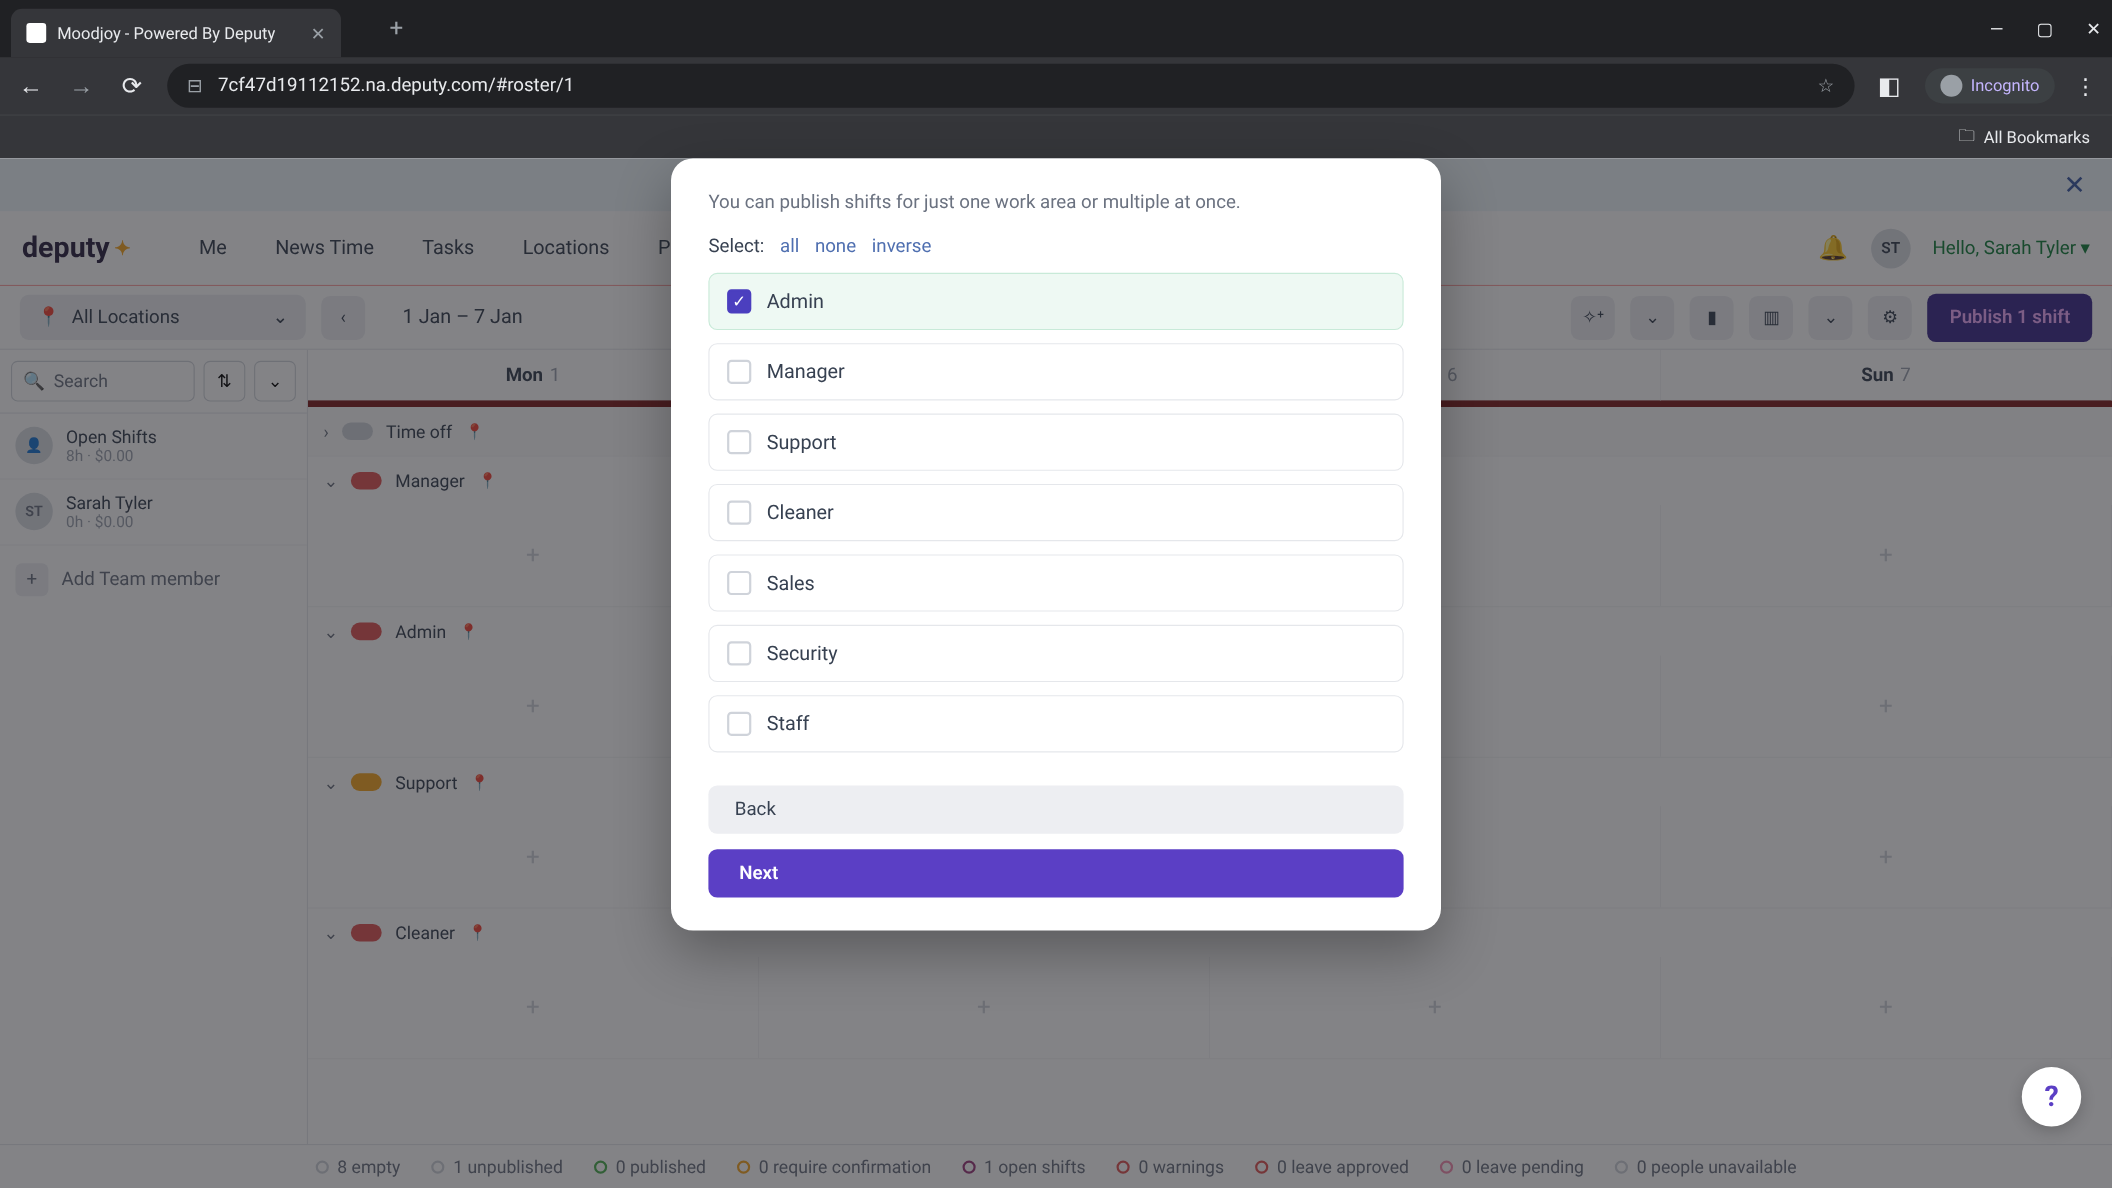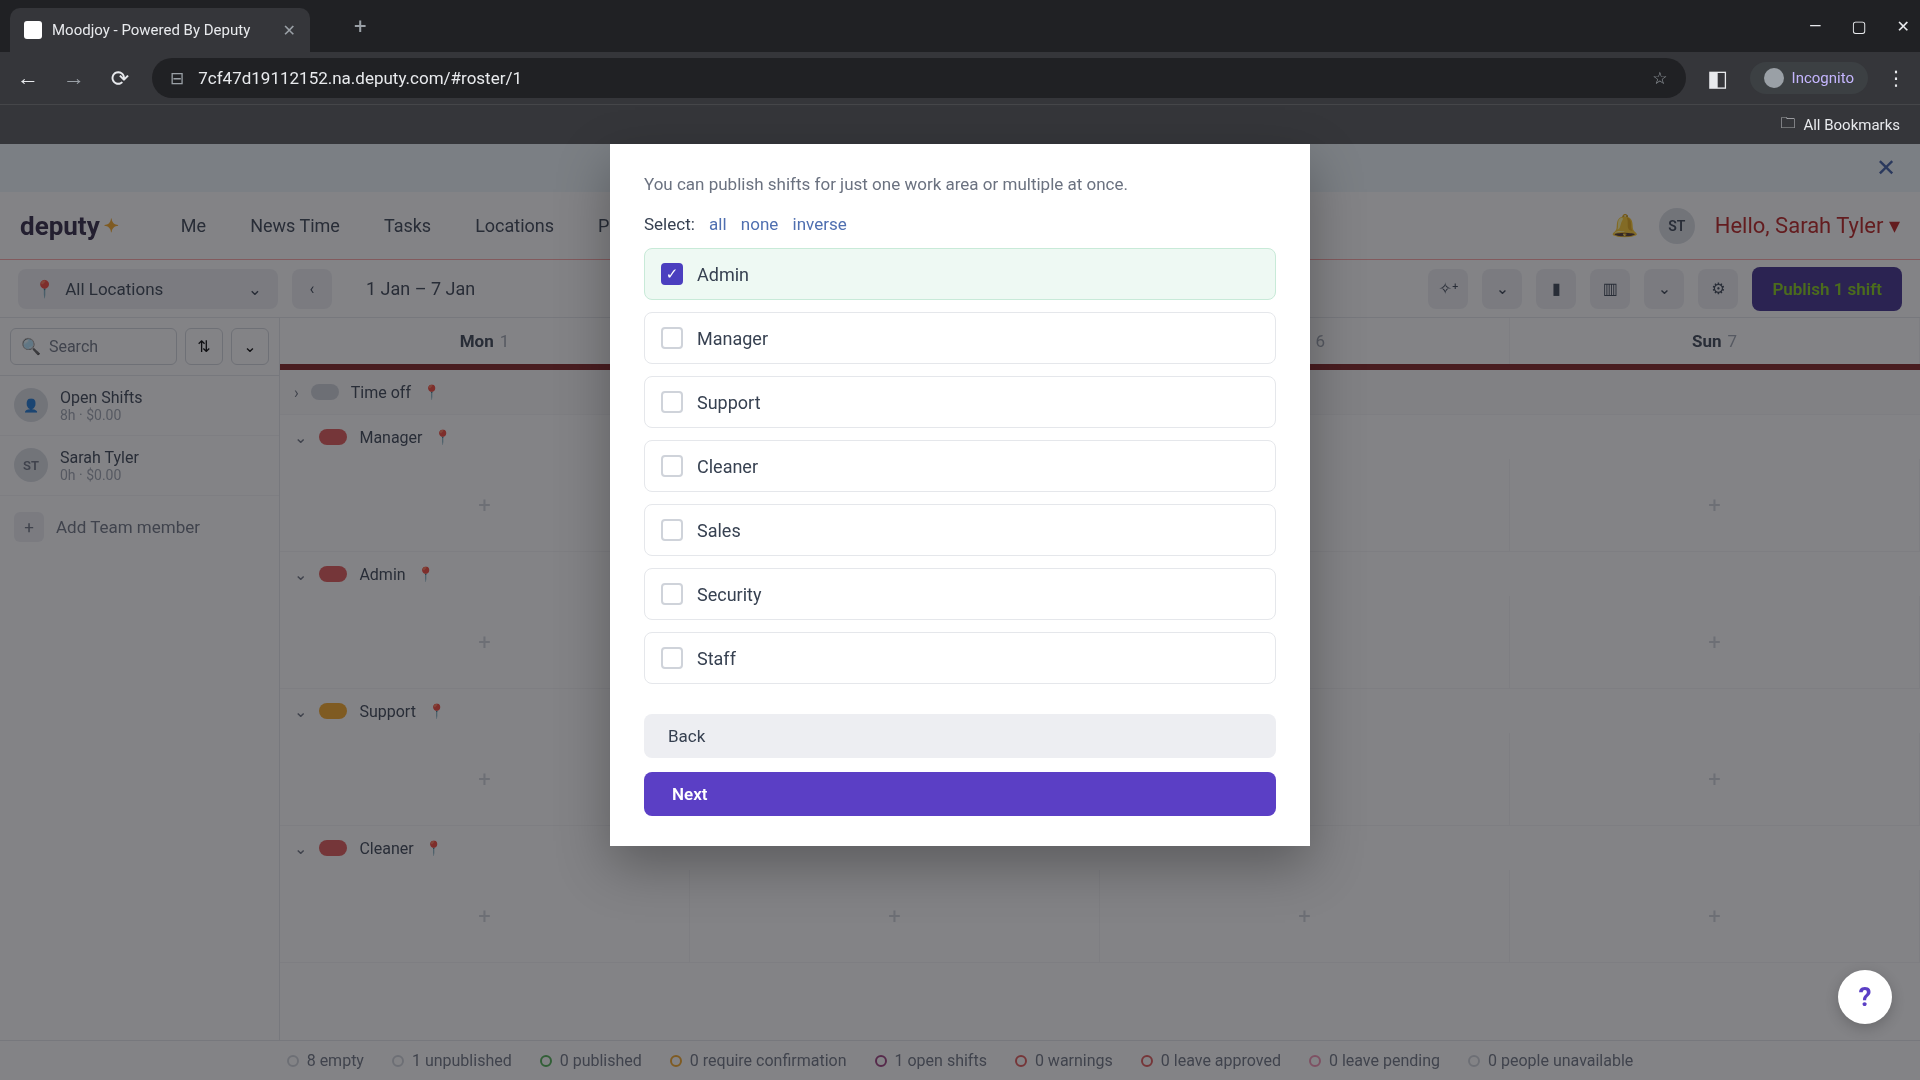--- a/index.html
+++ b/index.html
@@ -35,30 +35,30 @@
 .topnav { height:68px; border-bottom:1px solid #fca5a5; display:flex; align-items:center; padding:0 20px;justify-content:center; }
 .logo { font-size:26px; font-weight:700; color:#2c2240; display:flex; align-items:center; gap:4px; }
 .logo-star { color:#f5a623; font-size:18px; }
 .nav-items { display:flex; margin-left:40px; gap:0; }
 .nav-item { padding:22px 22px; font-size:18px; color:#374151; cursor:pointer; }
 .nav-item.active { background:#edeef2; font-weight:600; }
 .nav-item .caret { font-size:12px; margin-left:4px; }
 .nav-right { margin-left:auto; display:flex; align-items:center; gap:20px; }
 .bell { font-size:22px; cursor:pointer; }
 .avatar-sm { width:36px; height:36px; border-radius:50%; background:#d9dde3; display:flex; align-items:center; justify-content:center; font-size:14px; font-weight:600; color:#374151; }
-.greeting { font-size:22px; color:#b91c1c; }
+.greeting { font-size:17px; color:#15803d; }
 
 
 .sched-toolbar { height:58px; display:flex; align-items:center; padding:0 18px; gap:14px; border-bottom:1px solid #e5e7eb; }
 .loc-pill { background:#edeef2; border-radius:8px; padding:10px 16px; display:flex; align-items:center; gap:10px; font-size:17px; color:#374151; cursor:pointer; min-width:260px; justify-content:space-between; }
 .loc-left { display:flex; align-items:center; gap:10px; }
 .tb-btn { width:40px; height:40px; border-radius:8px; background:#edeef2; display:flex; align-items:center; justify-content:center; cursor:pointer; font-size:16px; color:#374151; }
 .date-range { font-size:18px; color:#374151; padding:0 20px; }
 .tb-spacer { flex:1; }
-.publish-btn { background:#3d2b8c; color:#84cc16; border-radius:8px; padding:12px 20px; font-size:17px; font-weight:600; cursor:pointer; }
+.publish-btn { background:#3d2b8c; color:#f0abfc; border-radius:8px; padding:12px 20px; font-size:17px; font-weight:600; cursor:pointer; }
 
 
 .sched-body { display:flex; height:calc(100% - 174px - 40px); position:relative; }
 .left-col { width:280px; border-right:1px solid #e5e7eb; }
 .search-row { padding:10px; display:flex; gap:8px; border-bottom:1px solid #e5e7eb; }
 .search-box { flex:1; border:1px solid #d1d5db; border-radius:6px; padding:8px 10px; display:flex; align-items:center; gap:8px; color:#6b7280; font-size:16px; }
 .sort-btn { width:38px; border:1px solid #d1d5db; border-radius:6px; display:flex; align-items:center; justify-content:center; cursor:pointer; }
 .person-row { padding:12px 14px; border-bottom:1px solid #f3f4f6; display:flex; gap:12px; }
 .person-avatar { width:34px; height:34px; border-radius:50%; background:#d9dde3; display:flex; align-items:center; justify-content:center; font-size:13px; font-weight:600; color:#6b7280; }
 .person-info { font-size:16px; color:#374151; }
@@ -82,21 +82,21 @@
 .slot-cell { flex:1; border-right:1px solid #f3f4f6; display:flex; align-items:center; justify-content:center; color:#cfd3da; font-size:22px; cursor:pointer; }
 .timeoff-row .area-header { background:#fafafa; }
 
 
 .footer-legend { position:absolute; bottom:0; left:0; right:0; height:40px; border-top:1px solid #e5e7eb; display:flex; align-items:center; justify-content:center; gap:28px; font-size:16px; color:#6b7280; background:#fff; }
 .legend-item { display:flex; align-items:center; gap:8px; }
 .legend-dot { width:12px; height:12px; border-radius:50%; border:2px solid; }
 
 
 .overlay { position:absolute; inset:0; background:rgba(30,30,35,0.55); display:flex; align-items:flex-start; justify-content:center; }
-.modal { background:#fff; border-radius:0; width:700px; margin-top:0; box-shadow:0 20px 50px rgba(0,0,0,0.3); padding:30px 34px; }
+.modal { background:#fff; border-radius:20px; width:700px; margin-top:0; box-shadow:0 20px 50px rgba(0,0,0,0.3); padding:30px 34px; }
 .modal-desc { color:#6b7280; font-size:17px; margin-bottom:20px; }
 .select-row { font-size:17px; color:#374151; margin-bottom:14px; }
 .select-row a { color:#4f6fb0; margin-left:10px; cursor:pointer; }
 .area-option { border:1px solid #e5e7eb; border-radius:8px; padding:14px 16px; margin-bottom:12px; display:flex; align-items:center; gap:14px; font-size:18px; color:#374151; cursor:pointer; }
 .area-option.checked { background:#eef9f3; border-color:#c8ead8; }
 .checkbox { width:22px; height:22px; border:2px solid #cfd3da; border-radius:4px; display:flex; align-items:center; justify-content:center; background:#fff; }
 .checkbox.on { background:#4b3fbf; border-color:#4b3fbf; color:#fff; font-size:15px; }
 .modal-actions { display:flex; justify-content:flex-end; gap:14px; margin-top:30px;flex-direction:column; }
 .btn-back { background:#edeef2; color:#374151; border-radius:8px; padding:12px 24px; font-size:17px; cursor:pointer; }
 .btn-next { background:#5b3fc5; color:#fff; border-radius:8px; padding:12px 28px; font-size:17px; font-weight:600; cursor:pointer; position:relative; }

